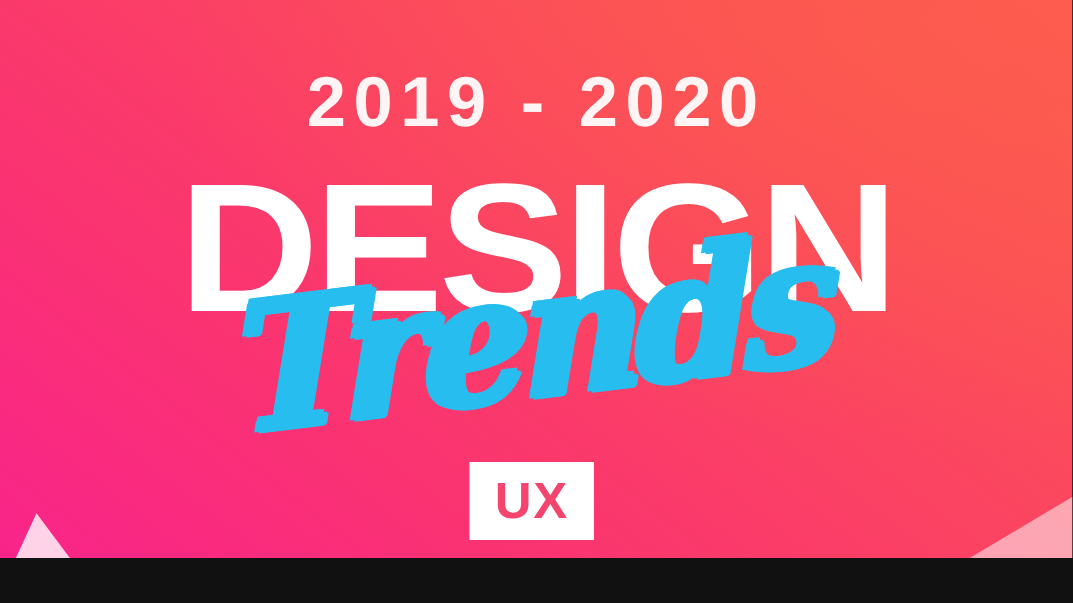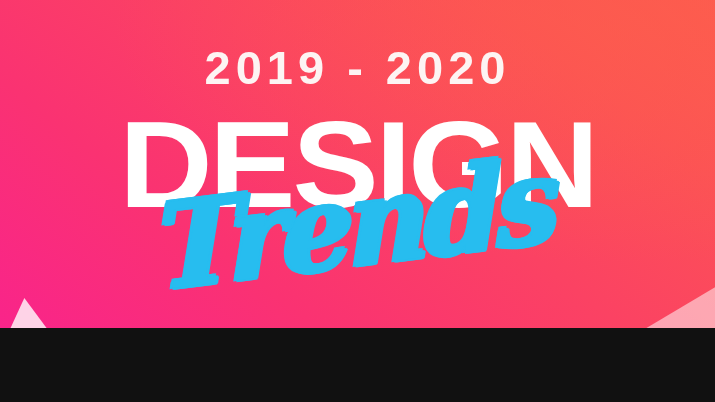--- a/index.html
+++ b/index.html
@@ -7,21 +7,21 @@
     padding: 0;
     background: #111;
   }
   body {
     font-family: "Liberation Sans", sans-serif;
   }
 
   .poster {
     position: relative;
     width: 715px;
-    height: 328px;
+    height: 372px;
     overflow: hidden;
     background: linear-gradient(38deg, #f9248a 0%, #fa3272 28%, #fb4263 55%, #fc5156 80%, #fd5a50 100%);
   }
 
   
   .poster-glow {
     position: absolute;
     inset: 0;
     background: radial-gradient(120% 120% at 88% 8%, rgba(253,95,75,0.55) 0%, rgba(253,95,75,0.0) 60%);
     pointer-events: none;
@@ -138,14 +138,17 @@
   <div class="tri-br"></div>
 
   <div class="year-line">2019 - 2020</div>
 
   <div class="design-word">DESIGN</div>
 
   <div class="trends-script">
     <span class="script-text">Trends</span>
   </div>
 
+  <div class="ux-badge">
+    <span class="ux-text">UX</span>
+  </div>
 
 </div>
 
 </body></html>

